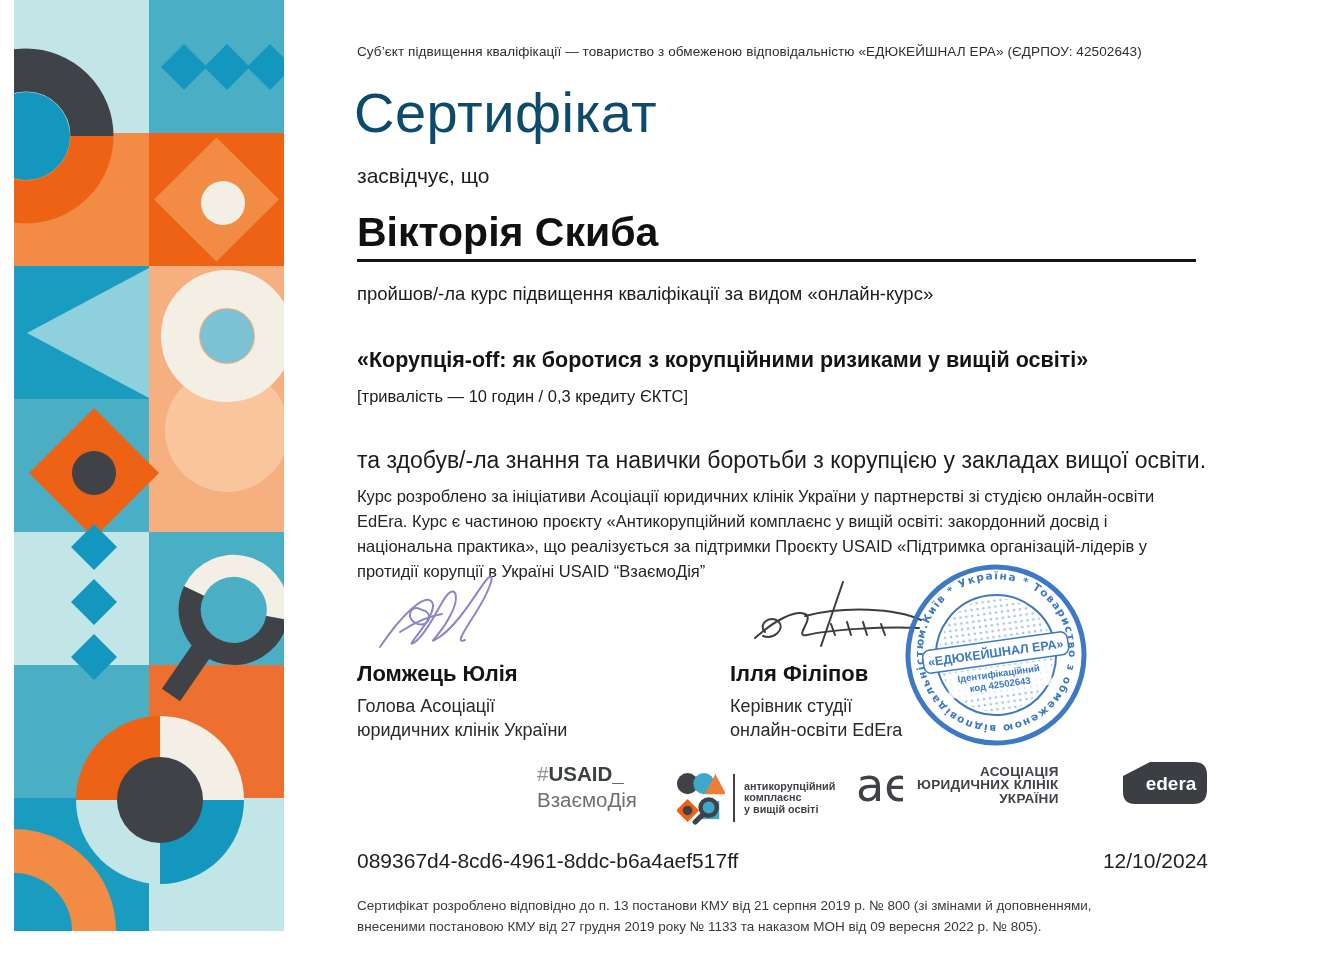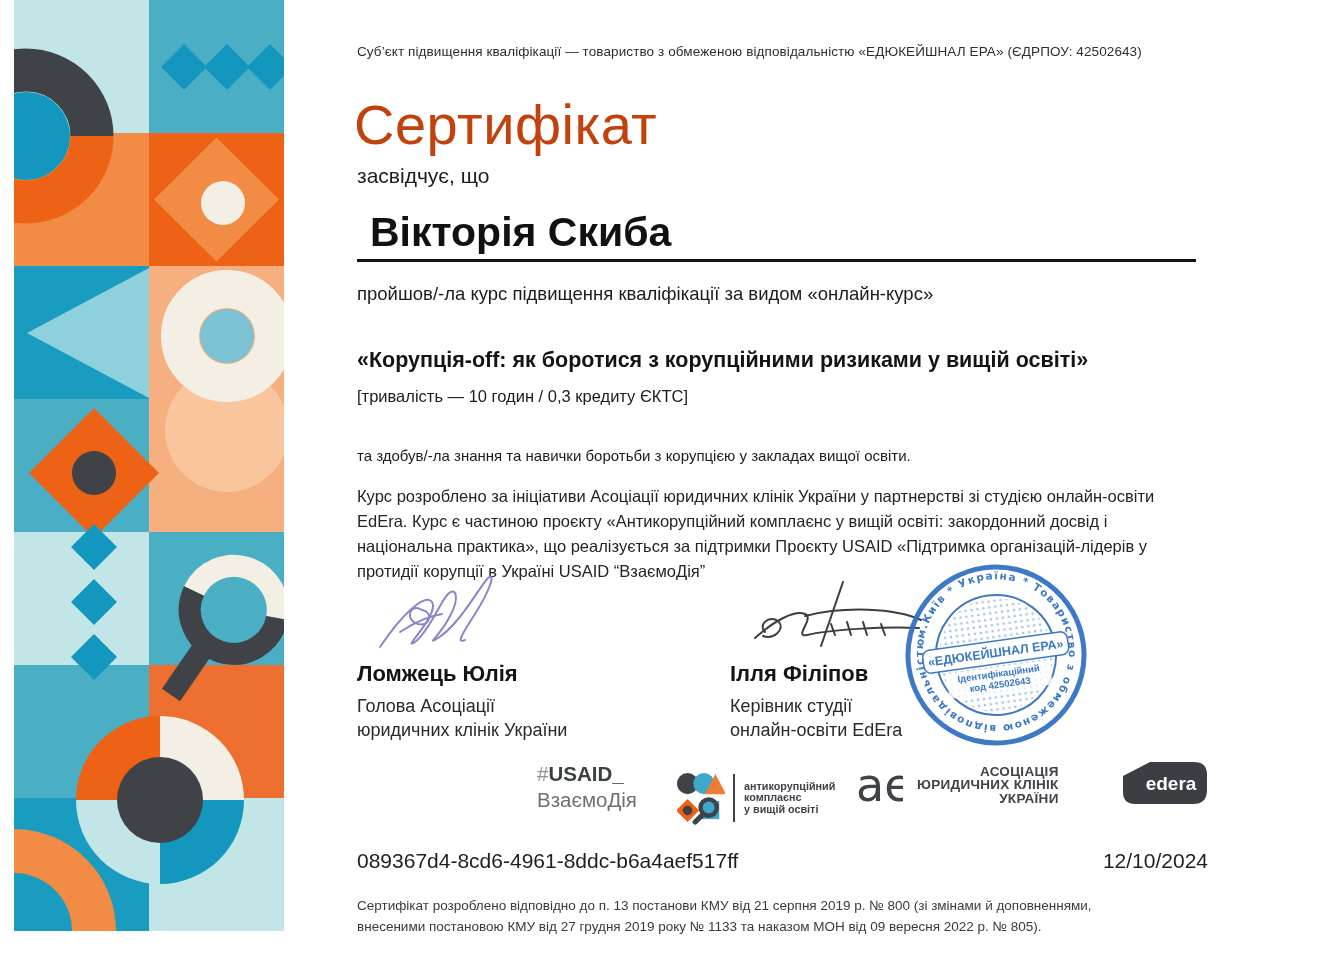--- a/index.html
+++ b/index.html
@@ -4,28 +4,28 @@
 <style>
   html,body{margin:0;padding:0;}
   body{
     width:1341px;height:957px;background:#ffffff;position:relative;
     font-family:"Liberation Sans","DejaVu Sans",sans-serif;color:#1c1c1c;
     overflow:hidden;-webkit-font-smoothing:antialiased;
   }
   .pattern{position:absolute;left:14px;top:0;width:270px;height:931px;}
   .main{position:absolute;left:357px;top:0;width:851px;height:957px;}
   .issuer{position:absolute;top:44px;left:0;font-size:13.5px;color:#2e2e2e;letter-spacing:.1px;}
-  .title{position:absolute;top:92px;left:-3px;font-size:56px;font-weight:500;color:#c2410c;letter-spacing:.5px;}
+  .title{position:absolute;top:80px;left:-3px;font-size:56px;font-weight:500;color:#0c4a6e;letter-spacing:.5px;}
   .subtitle{position:absolute;top:164px;left:0;font-size:21px;color:#1c1c1c;}
-  .name{position:absolute;top:209px;left:13px;font-size:41px;font-weight:bold;color:#111;}
+  .name{position:absolute;top:209px;left:0;font-size:41px;font-weight:bold;color:#111;}
   .name-line{position:absolute;top:259px;left:0;width:839px;height:3px;background:#141414;}
   .completion{position:absolute;top:283px;left:0;font-size:18.5px;color:#1c1c1c;}
   .course{position:absolute;top:348px;left:0;font-size:21.5px;font-weight:bold;color:#141414;}
   .duration{position:absolute;top:387px;left:0;font-size:16.5px;font-weight:500;color:#1c1c1c;}
-  .outcome{position:absolute;top:447px;left:0;font-size:15px;color:#1c1c1c;}
+  .outcome{position:absolute;top:447px;left:0;font-size:23px;color:#1c1c1c;}
   .description{position:absolute;top:484px;left:0;width:808px;font-size:16.5px;line-height:25px;color:#242424;}
   .sig-img-left{position:absolute;left:13px;top:572px;}
   .sig-img-right{position:absolute;left:378px;top:580px;}
   .sig-name{position:absolute;top:661px;font-size:22px;font-weight:bold;color:#141414;}
   .sig-name.l{left:0;} .sig-name.r{left:373px;}
   .sig-role{position:absolute;top:694px;font-size:18px;line-height:24px;color:#2a2a2a;}
   .sig-role.l{left:0;} .sig-role.r{left:373px;}
   .stamp{position:absolute;left:546px;top:562px;opacity:.93;}
   .logos{position:absolute;top:755px;left:0;width:851px;height:70px;}
   .usaid-logo{position:absolute;left:0;top:6px;display:flex;align-items:center;}

